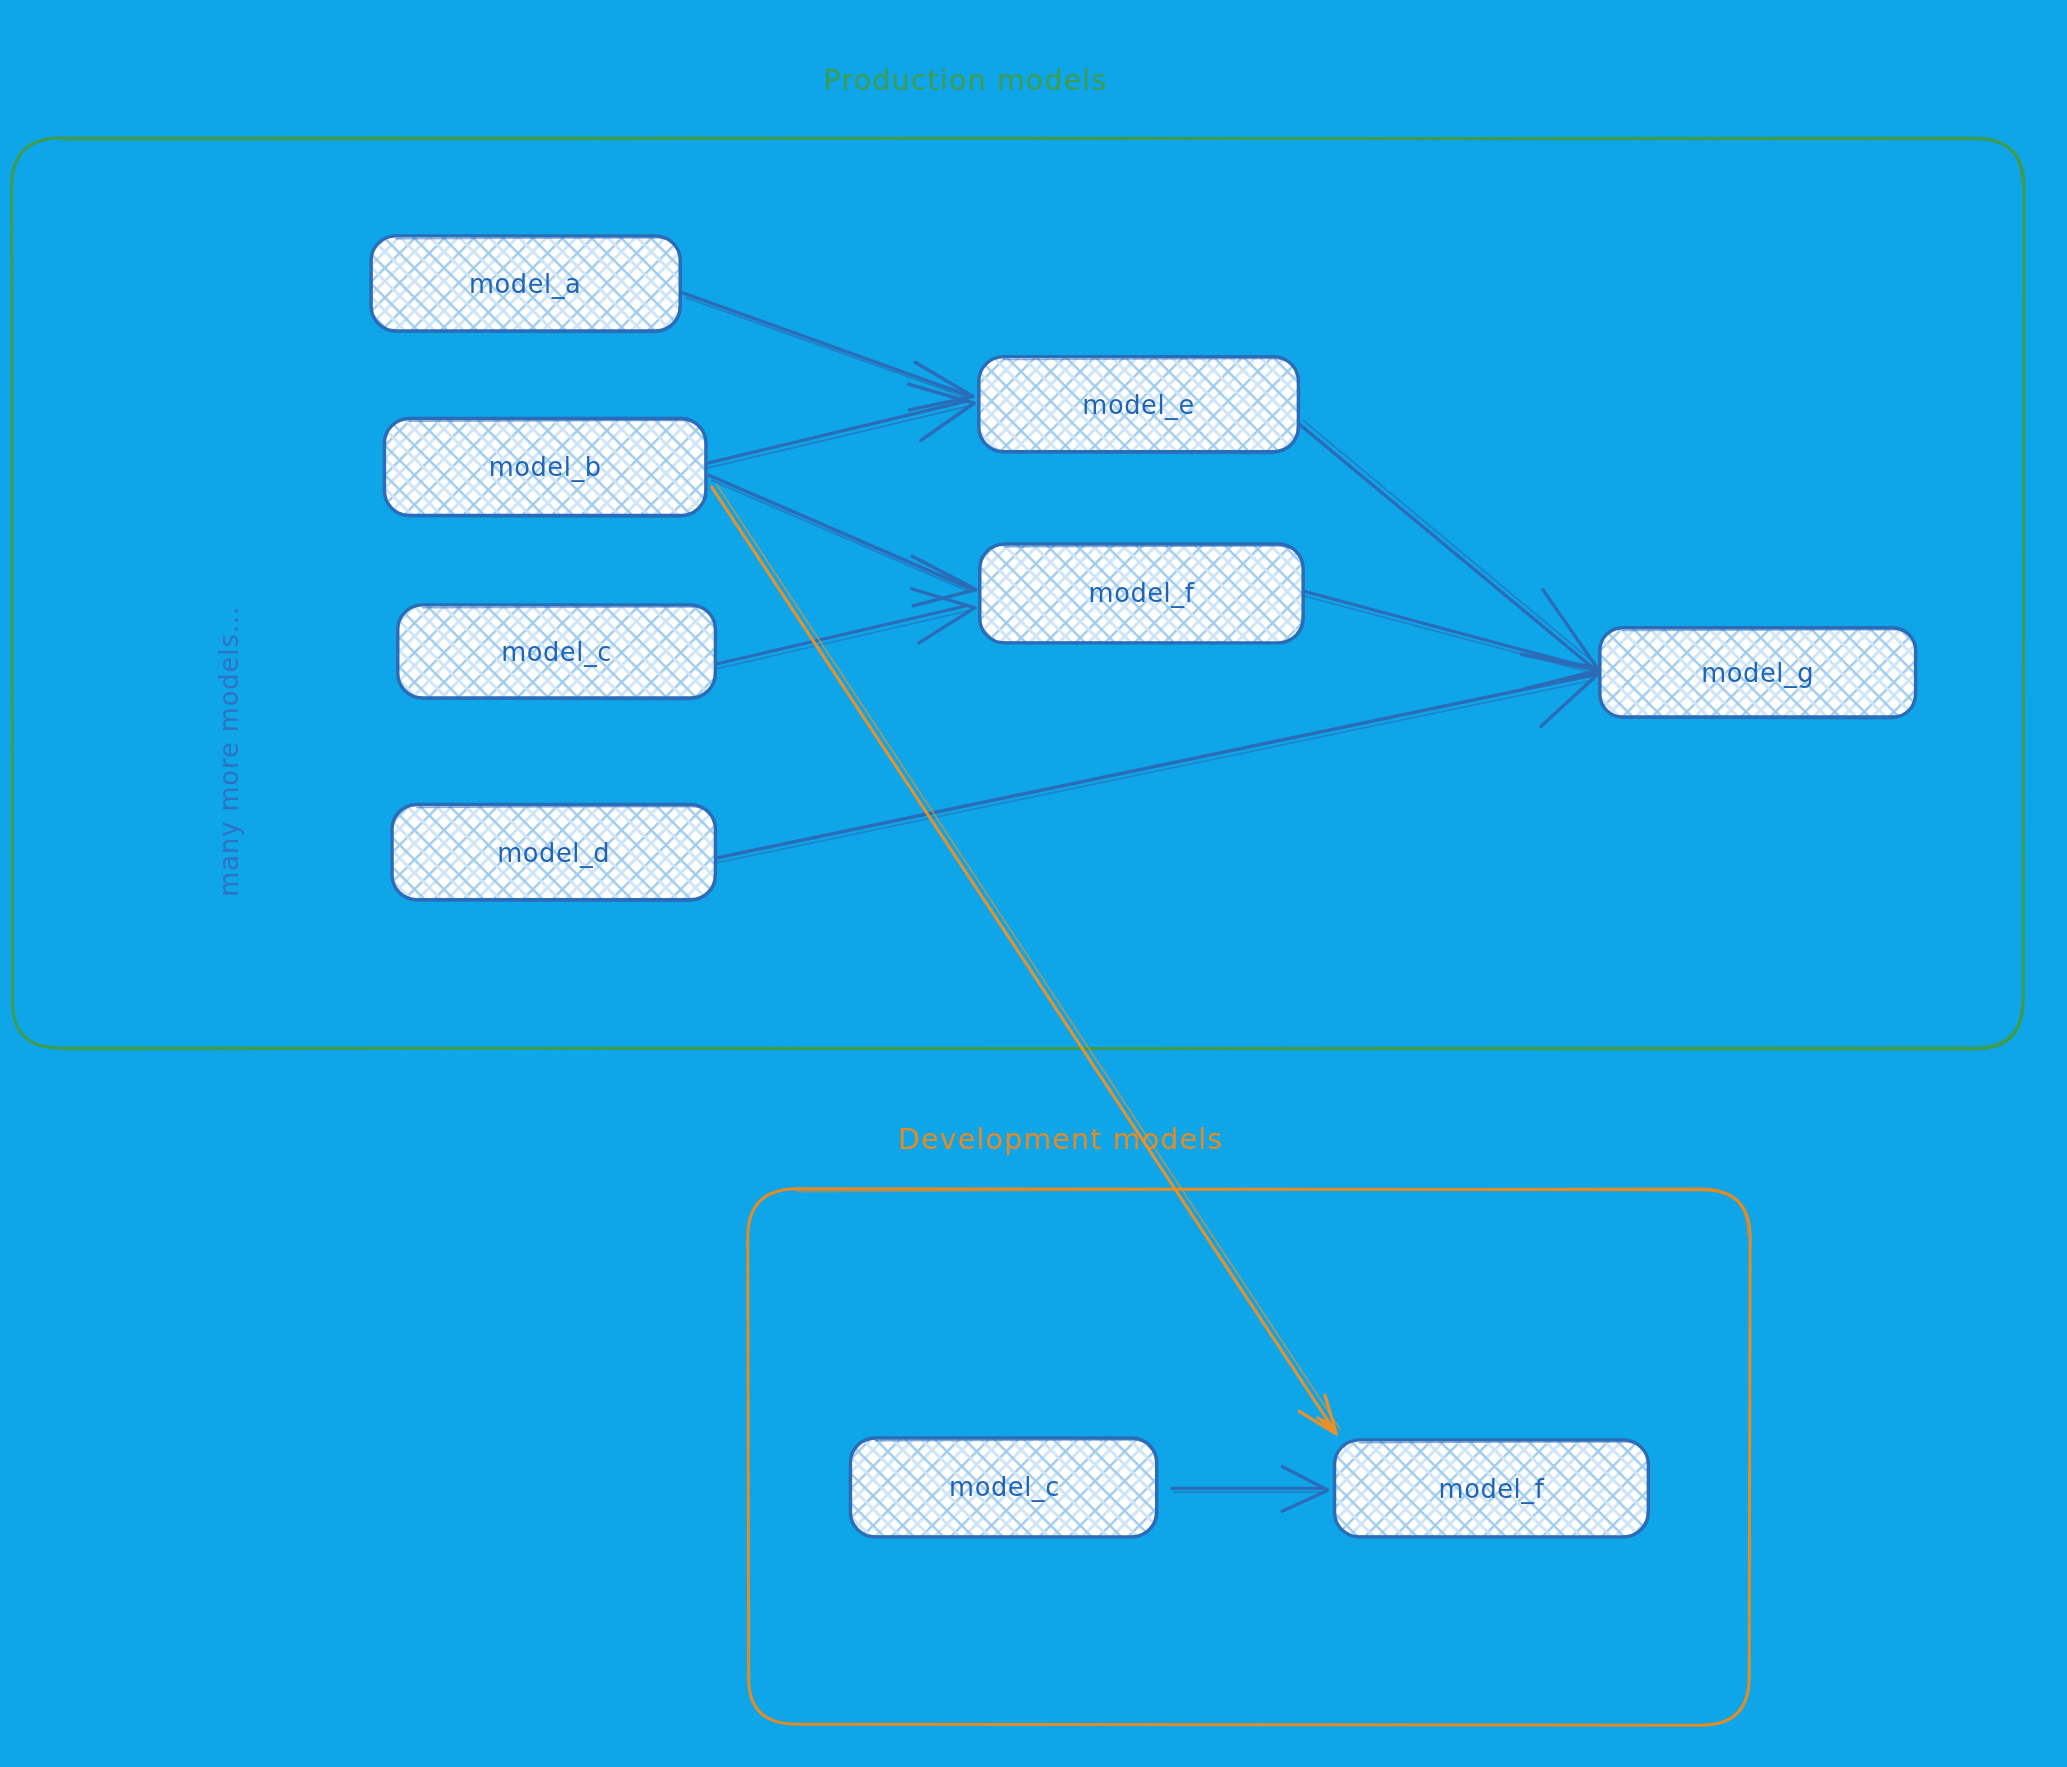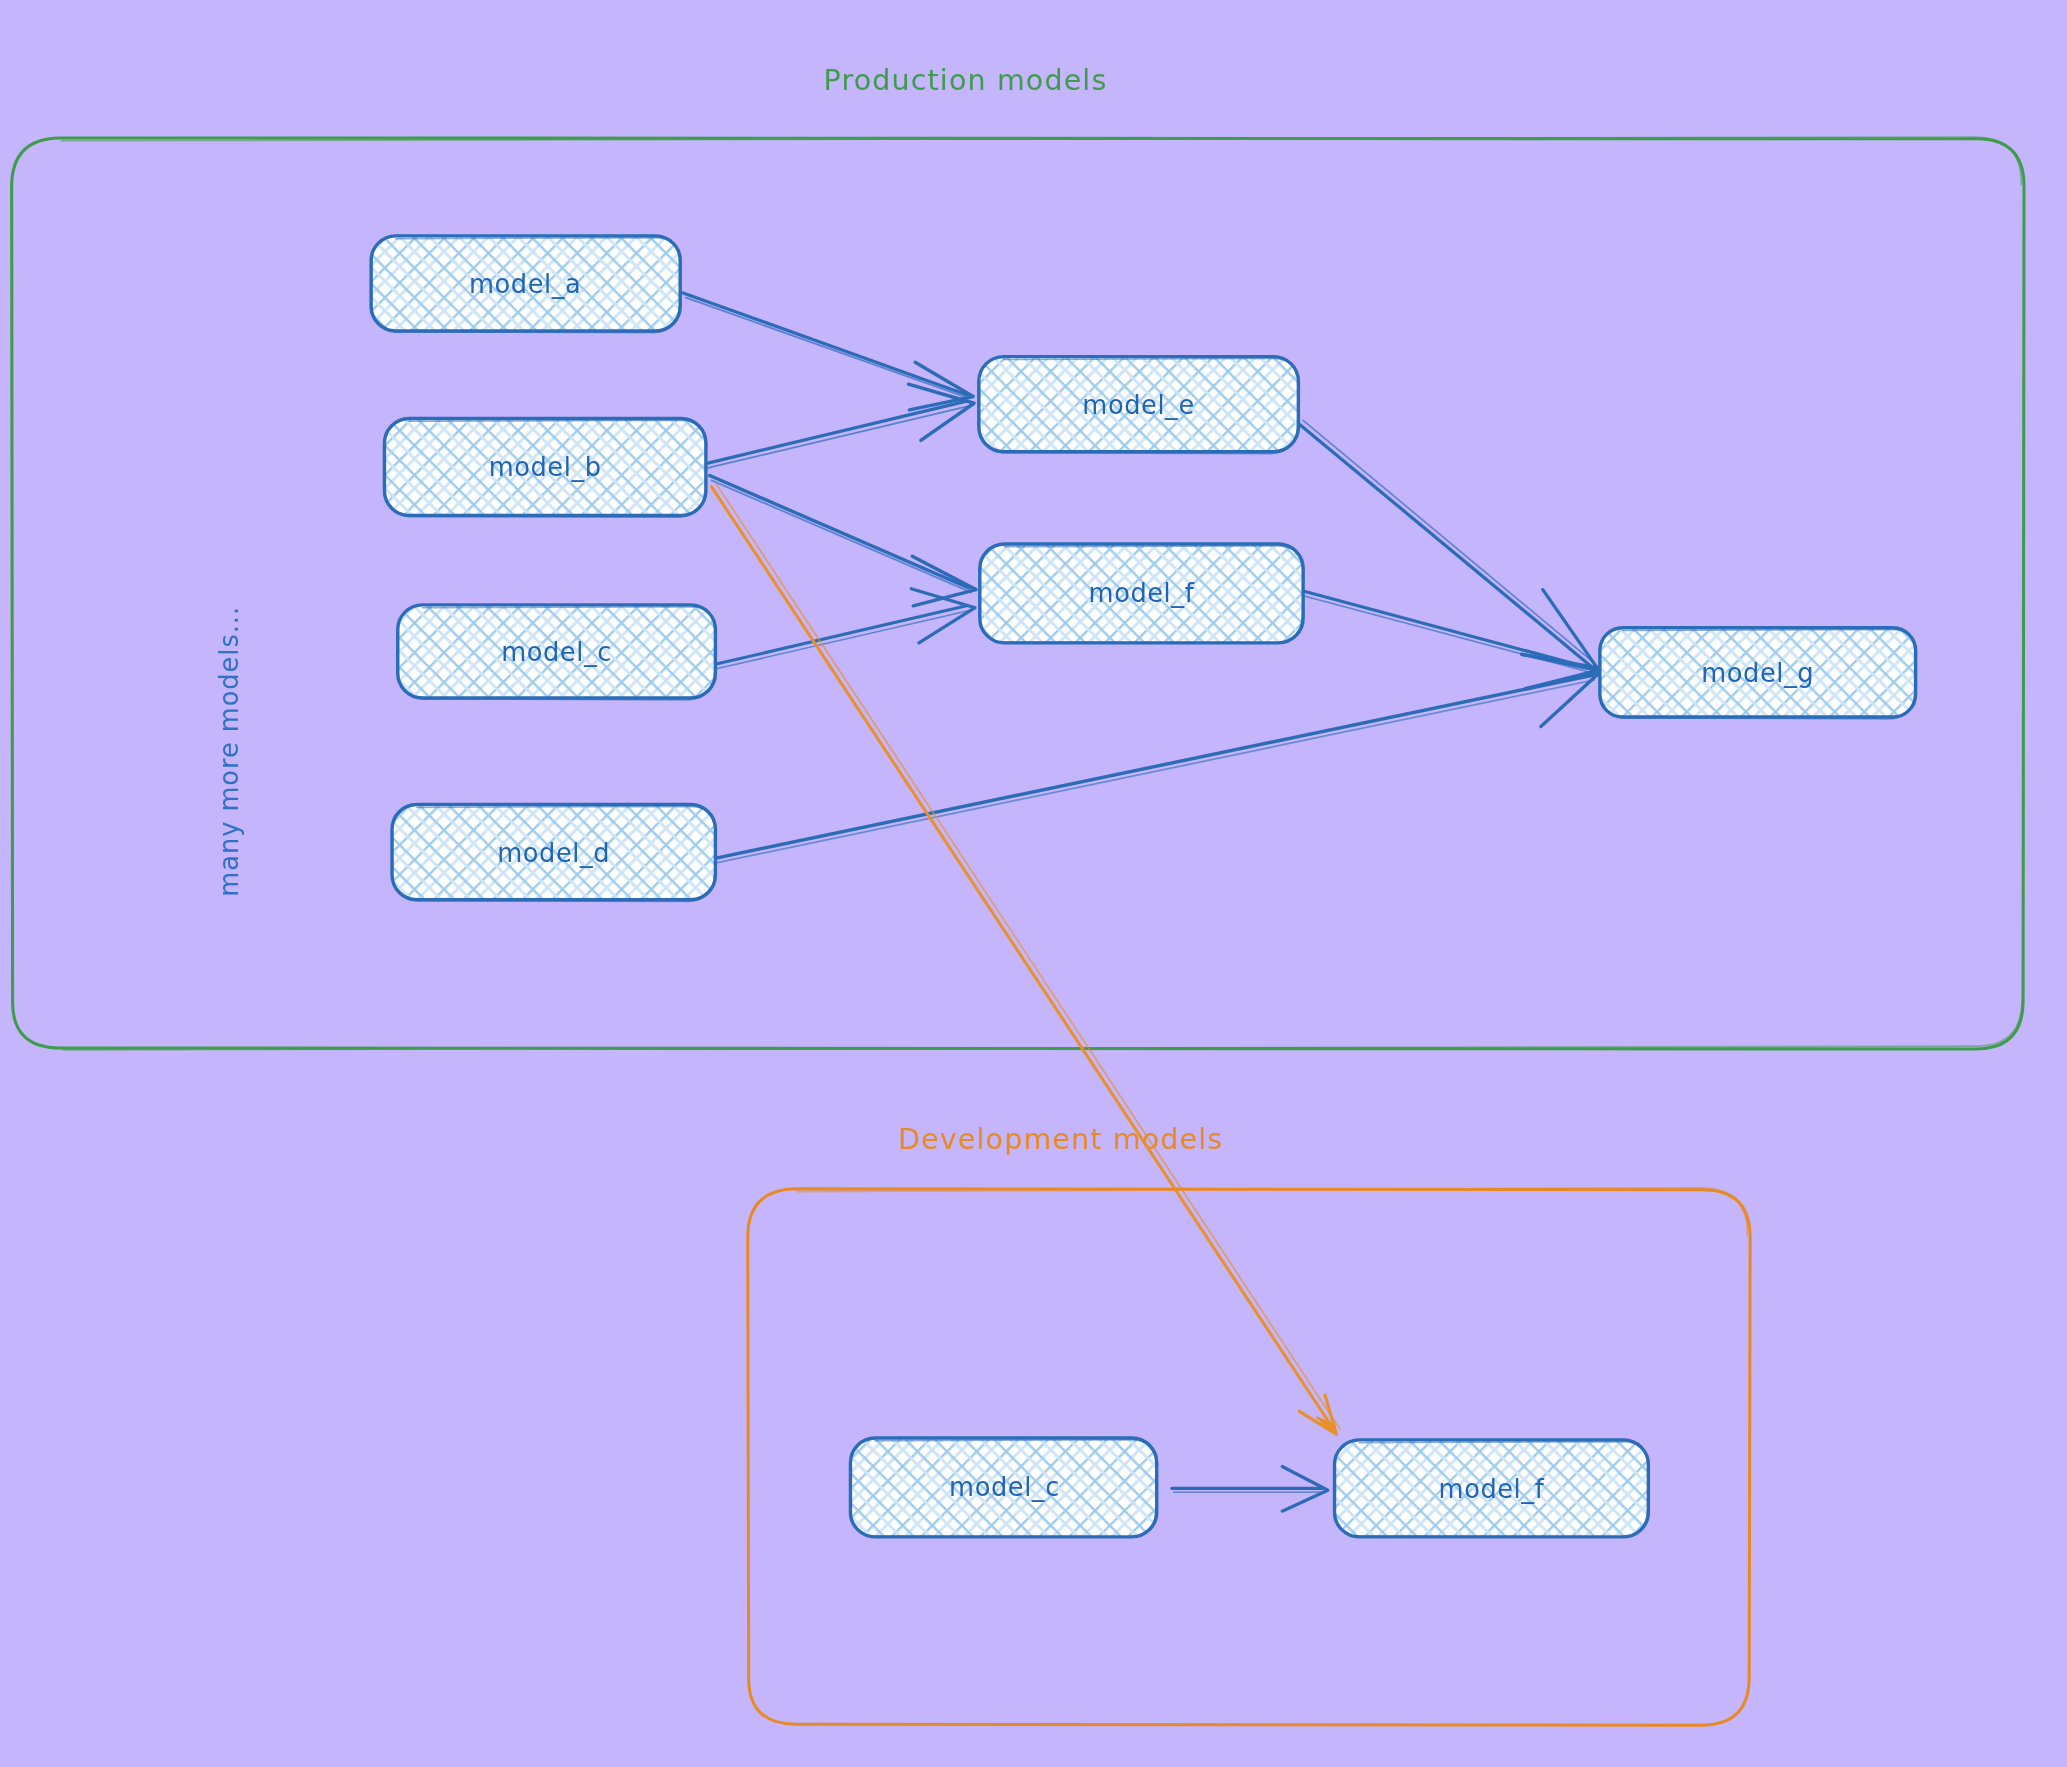--- a/index.html
+++ b/index.html
@@ -7,21 +7,21 @@
     padding: 0;
     background: #ffffff;
   }
   body {
     font-family: "DejaVu Sans", sans-serif;
   }
   #canvas {
     position: relative;
     width: 2068px;
     height: 1767px;
-    background: #c4b5fd;
+    background: #0ea5e9;
     overflow: hidden;
   }
   svg#diagram {
     position: absolute;
     top: 0;
     left: 0;
     width: 2068px;
     height: 1767px;
   }
   .grp-title {

